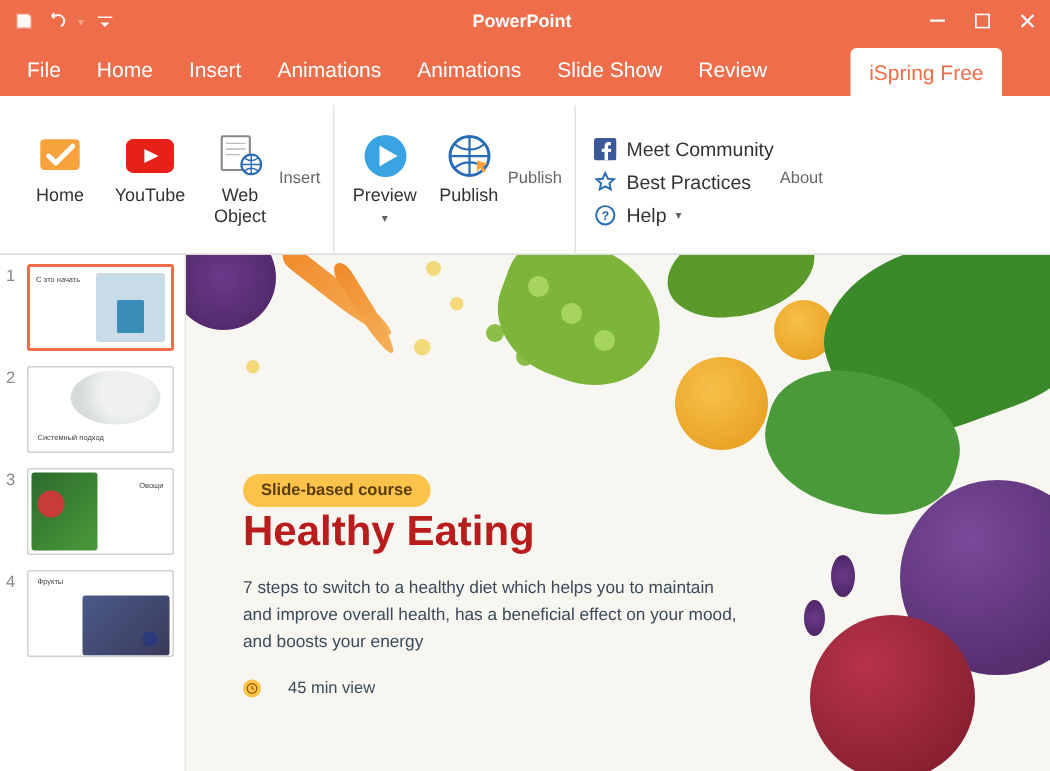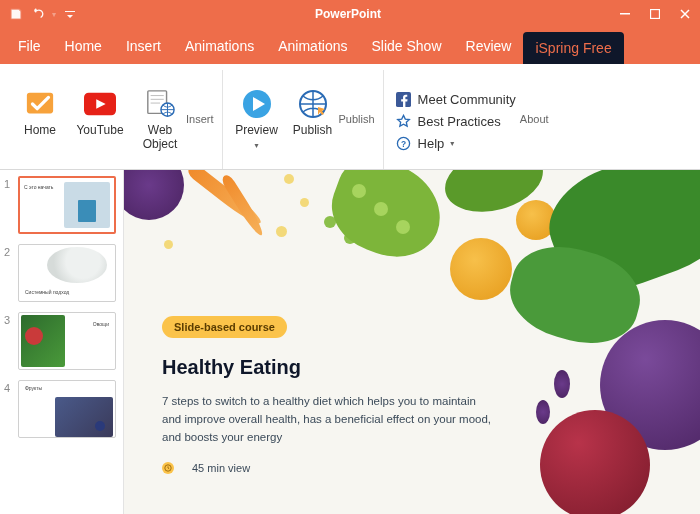--- a/index.html
+++ b/index.html
@@ -7,21 +7,21 @@
   .window { width: 700px; height: 514px; background: #fff; display: flex; flex-direction: column; overflow: hidden; }
   .titlebar { height: 28px; background: #ee6d4a; display: flex; align-items: center; color: #fff; font-size: 12px; }
   .titlebar .qat { display: flex; gap: 2px; padding: 0 6px; align-items: center; }
   .titlebar .qat .qbtn { width: 20px; height: 20px; display: flex; align-items: center; justify-content: center; opacity: .95; cursor: pointer; }
   .titlebar .qat .sep { opacity: .35; font-size: 8px; padding: 0 2px; }
   .titlebar .title { flex: 1; text-align: center; font-weight: 600; }
   .titlebar .winctl { display: flex; gap: 0; }
   .titlebar .winctl .wbtn { width: 30px; height: 28px; display: flex; align-items: center; justify-content: center; cursor: pointer; }
   .menubar { height: 36px; background: #ee6d4a; display: flex; align-items: stretch; padding: 0 6px; }
   .menubar .tab { padding: 0 12px; display: flex; align-items: center; color: #fff; font-size: 14px; cursor: pointer; }
-  .menubar .tab.active { background: #0f172a; color: #ee6d4a; border-radius: 4px 4px 0 0; margin-top: 4px; }
+  .menubar .tab.active { background: #ffffff; color: #ee6d4a; border-radius: 4px 4px 0 0; margin-top: 4px; margin-left: 44px; }
   .ribbon { background: #fff; border-bottom: 1px solid #d9d9d9; display: flex; padding: 6px 6px 0 6px; height: 106px; }
   .group { display: flex; flex-direction: row; align-items: center; border-right: 1px solid #e3e3e3; padding: 0 8px; }
   .group:last-child { border-right: none; }
   .group-items { flex: 1; display: flex; align-items: flex-start; gap: 4px; }
   .group-label { font-size: 11px; color: #666; padding: 3px 0 5px; }
   .rbtn { display: flex; flex-direction: column; align-items: center; justify-content: flex-start; width: 52px; padding: 4px 2px; cursor: pointer; border-radius: 3px; }
   .rbtn.wide { width: 60px; }
   .rbtn .ico { width: 32px; height: 32px; display: flex; align-items: center; justify-content: center; }
   .rbtn .lbl { font-size: 12px; color: #333; text-align: center; line-height: 1.15; margin-top: 4px; }
   .vlist { display: flex; flex-direction: column; gap: 4px; padding-top: 4px; }
@@ -30,21 +30,21 @@
   .content { flex: 1; display: flex; background: #f4f4f4; overflow: hidden; }
   .thumbs { width: 124px; background: #fff; border-right: 1px solid #e3e3e3; overflow-y: auto; padding: 6px 4px; }
   .thumb-row { display: flex; gap: 4px; margin-bottom: 10px; }
   .thumb-row .num { width: 10px; font-size: 11px; color: #888; padding-top: 2px; }
   .thumb { width: 98px; height: 58px; background: #fff; border: 1px solid #d0d0d0; border-radius: 2px; position: relative; overflow: hidden; }
   .thumb.active { border: 2px solid #ee6d4a; }
   .mainslide { flex: 1; margin: 0; background: #f7f6f1; position: relative; overflow: hidden; }
   .veg { position: absolute; border-radius: 50%; }
   .slide-text { position: absolute; left: 38px; top: 146px; width: 330px; }
   .badge { display: inline-block; background: #fbc34a; color: #5a3c00; font-size: 11px; font-weight: 600; padding: 5px 12px; border-radius: 12px; }
-  .h1 { font-size: 20px; font-weight: 700; color: #0f172a; margin-top: 18px; }
+  .h1 { font-size: 28px; font-weight: 700; color: #b91c1c; margin-top: 0; }
   .desc { font-size: 11.5px; color: #3b4a59; margin-top: 14px; line-height: 1.55; }
   .meta { margin-top: 16px; font-size: 11px; color: #3b4a59; display: flex; align-items: center; gap: 18px; }
   .meta .dot { width: 12px; height: 12px; border-radius: 50%; background: #fbc34a; display: flex; align-items: center; justify-content: center; }
   .carrot-shape { position: absolute; width: 90px; height: 14px; background: linear-gradient(90deg, #f08a2a, #f6b15a); border-radius: 10px 50% 50% 10px / 50%; }
   svg { display: block; }
 </style>
 </head>
 <body>
 
 <div class="window">

